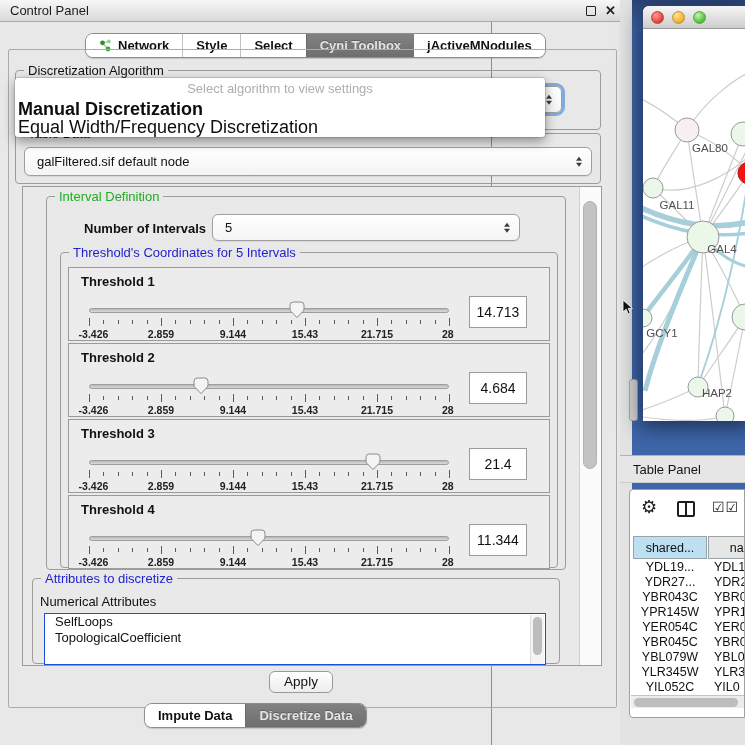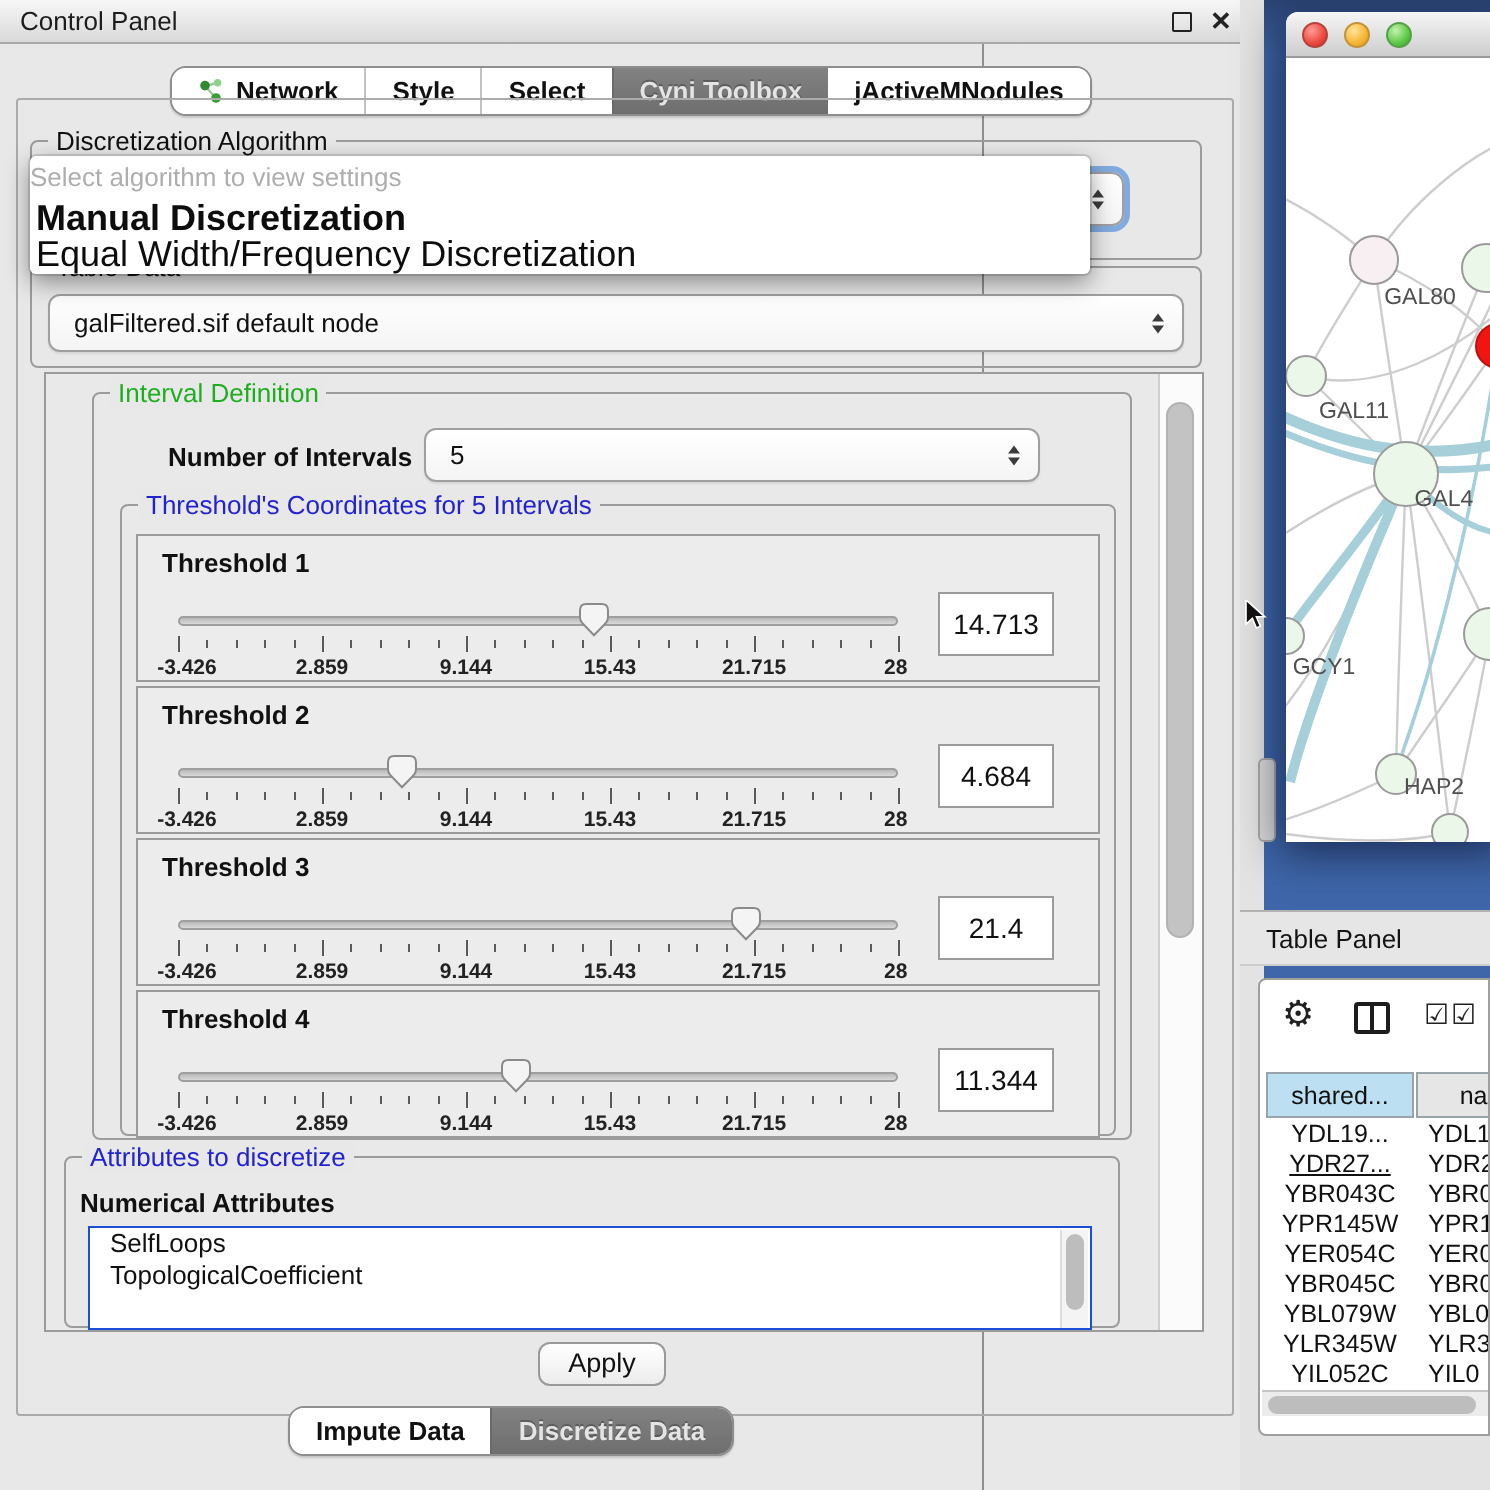--- a/index.html
+++ b/index.html
@@ -35,21 +35,21 @@
 
 
 .combo{position:absolute;background:linear-gradient(#ffffff,#f4f4f4);border:1px solid #9f9f9f;border-radius:6px;display:flex;align-items:center;padding:0 12px;font-size:13px;box-shadow:0 1px 1px rgba(0,0,0,.08)}
 .stepper{position:absolute;right:9px;top:50%;transform:translateY(-50%);display:flex;flex-direction:column;align-items:center}
 .arr-up{width:0;height:0;border-left:3.5px solid transparent;border-right:3.5px solid transparent;border-bottom:4.5px solid #3b3b3b;margin-bottom:2.5px}
 .arr-down{width:0;height:0;border-left:3.5px solid transparent;border-right:3.5px solid transparent;border-top:4.5px solid #3b3b3b}
 .focus-ring{box-shadow:0 0 0 3px rgba(110,160,220,.85)}
 
 
 #algo-popup{left:15px;top:78px;width:530px;height:59px;background:#fff;border-radius:3px;box-shadow:0 4px 12px rgba(0,0,0,.42),0 0 0 1px rgba(0,0,0,.12);z-index:20;overflow:hidden}
-#algo-hint{position:absolute;left:0;top:3px;width:100%;text-align:left;color:#aeaeae;font-size:13px}
+#algo-hint{position:absolute;left:0;top:3px;width:100%;text-align:center;color:#aeaeae;font-size:13px}
 .algo-opt{position:absolute;left:3px;font-size:18px;color:#0d0d0d;white-space:nowrap}
 .algo-opt.sel{font-weight:bold}
 
 
 #big-panel{left:22px;top:186px;width:580px;height:480px;border:1px solid #9b9b9b;background:#e9e9e9;overflow:hidden}
 #big-scroll-strip{left:579px;top:187px;width:22px;height:478px;background:#fbfbfb;border-left:1px solid #cfcfcf}
 #big-scroll-thumb{left:583px;top:201px;width:14px;height:268px;background:#c3c3c3;border:1px solid #b2b2b2;border-radius:8px}
 
 
 .th-panel{position:absolute;left:68px;width:482px;height:74px;background:#ececec;border:1px solid #9b9b9b}
@@ -376,21 +376,21 @@
               <div class="tick-lab last" style="left: 100%;">28</div>
             </div>
           </div>
           <div class="th-value">11.344</div>
         </div>
       </div>
 
     <div class="abs grp" style="left:32px;top:578px;width:528px;height:86px">
       <span class="grp-title t-blue">Attributes to discretize</span>
     </div>
-    <div class="abs" style="left:40px;top:594px;font-weight:bold">Numerical Attributes</div>
+    <div class="abs" style="left:40px;top:594px;font-weight:normal">Numerical Attributes</div>
     <div id="attr-list" class="abs">
       <div id="attr-items">
           <div class="attr-item">SelfLoops</div>
           <div class="attr-item">TopologicalCoefficient</div>
         </div>
       <div id="attr-scroll">
           <div id="attr-thumb"></div>
         </div>
     </div>
 
@@ -494,21 +494,21 @@
         <div id="tp-header">
             <div class="tp-hcell" style="left: 0px; width: 74px; background: rgb(188, 223, 242);">shared...</div>
             <div class="tp-hcell" style="left: 75px; width: 75px; background: rgb(230, 230, 230);">name</div>
           </div>
         <div id="tp-rows">
             <div class="tp-row" style="top: 23px;">
               <div class="tp-cell" style="left: 0px; width: 74px; justify-content: center;">YDL19...</div>
               <div class="tp-cell" style="left: 75px; width: 75px; justify-content: flex-start; padding-left: 6px;">YDL1</div>
             </div>
             <div class="tp-row" style="top: 38.1px;">
-              <div class="tp-cell" style="left: 0px; width: 74px; justify-content: center; text-decoration: underline;">YDR27...</div>
+              <div class="tp-cell" style="left: 0px; width: 74px; justify-content: center;">YDR27...</div>
               <div class="tp-cell" style="left: 75px; width: 75px; justify-content: flex-start; padding-left: 6px;">YDR2</div>
             </div>
             <div class="tp-row" style="top: 53.2px;">
               <div class="tp-cell" style="left: 0px; width: 74px; justify-content: center;">YBR043C</div>
               <div class="tp-cell" style="left: 75px; width: 75px; justify-content: flex-start; padding-left: 6px;">YBR0</div>
             </div>
             <div class="tp-row" style="top: 68.3px;">
               <div class="tp-cell" style="left: 0px; width: 74px; justify-content: center;">YPR145W</div>
               <div class="tp-cell" style="left: 75px; width: 75px; justify-content: flex-start; padding-left: 6px;">YPR1</div>
             </div>

